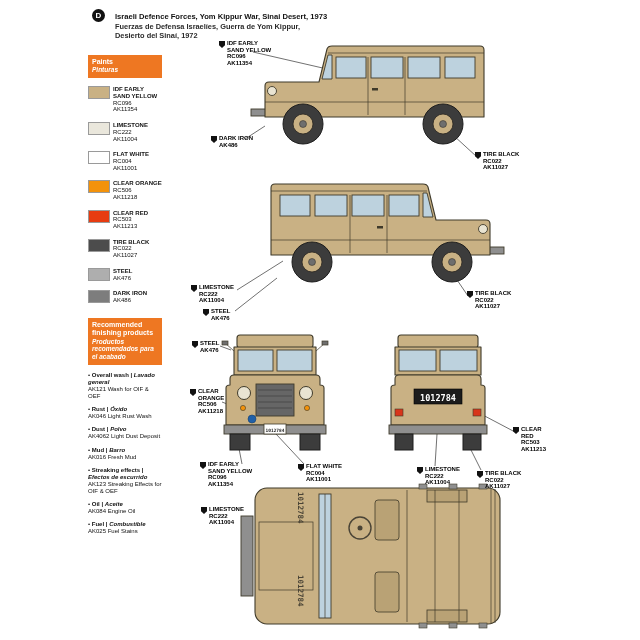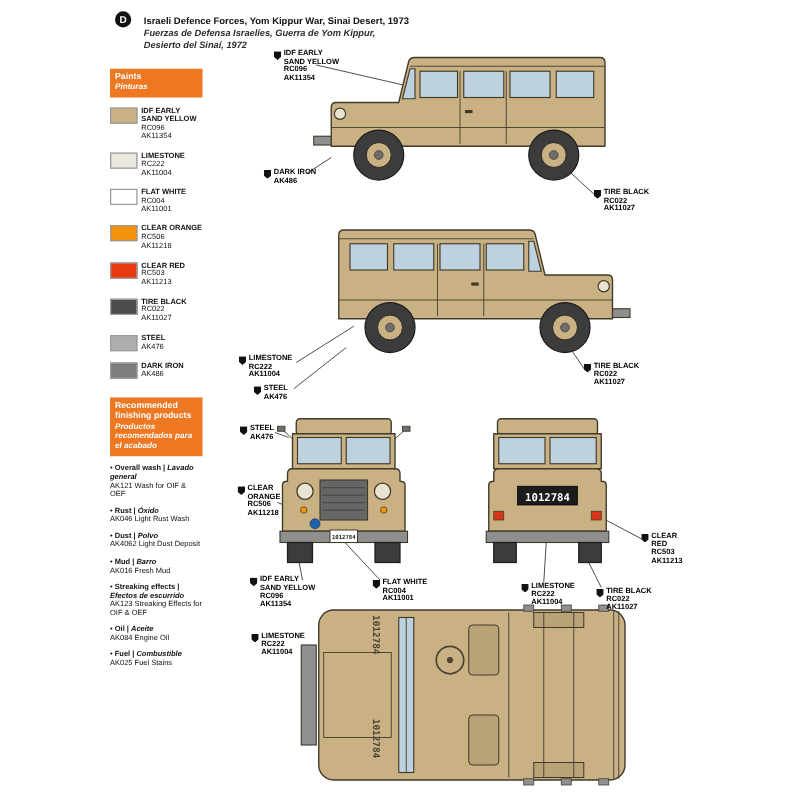--- a/index.html
+++ b/index.html
@@ -6,21 +6,21 @@
   html,body{width:640px;height:640px}
   body{font-family:"Liberation Sans",sans-serif;background:#fff}
   #sheet{position:relative;width:640px;height:640px;background:#fff;overflow:hidden}
 
   
   .badge{position:absolute;left:92px;top:9px;width:13px;height:13px;border-radius:50%;
          background:#111;color:#fff;font-size:8px;font-weight:bold;display:flex;
          align-items:center;justify-content:center}
   .hdr{position:absolute;left:115px;top:12px;width:330px}
   .hdr .t1{font-size:7.6px;font-weight:bold;color:#111;line-height:1.3}
-  .hdr .t2{font-size:7.4px;font-weight:bold;font-style:italic;color:#2b2b2b;line-height:1.3}
+  .hdr .t2{font-size:7.4px;font-weight:bold;color:#2b2b2b;line-height:1.3}
 
   
   .sidebar{position:absolute;left:88px;top:55px;width:74px}
   .panel-hd{background:#ee7722;color:#fff;padding:3px 4px 4px 4px}
   .panel-hd .en{display:block;font-weight:bold;font-size:7px;line-height:1.2}
   .panel-hd .es{display:block;font-weight:bold;font-style:italic;font-size:6.5px;line-height:1.2}
   .swatches{margin-top:8px}
   .swatch-row{display:flex;gap:3px;margin-bottom:9px;align-items:flex-start}
   .sw{width:22px;height:13px;border:1px solid #9a9a9a;flex:none}
   .sw-txt{font-size:6px;line-height:1.12;color:#111}

